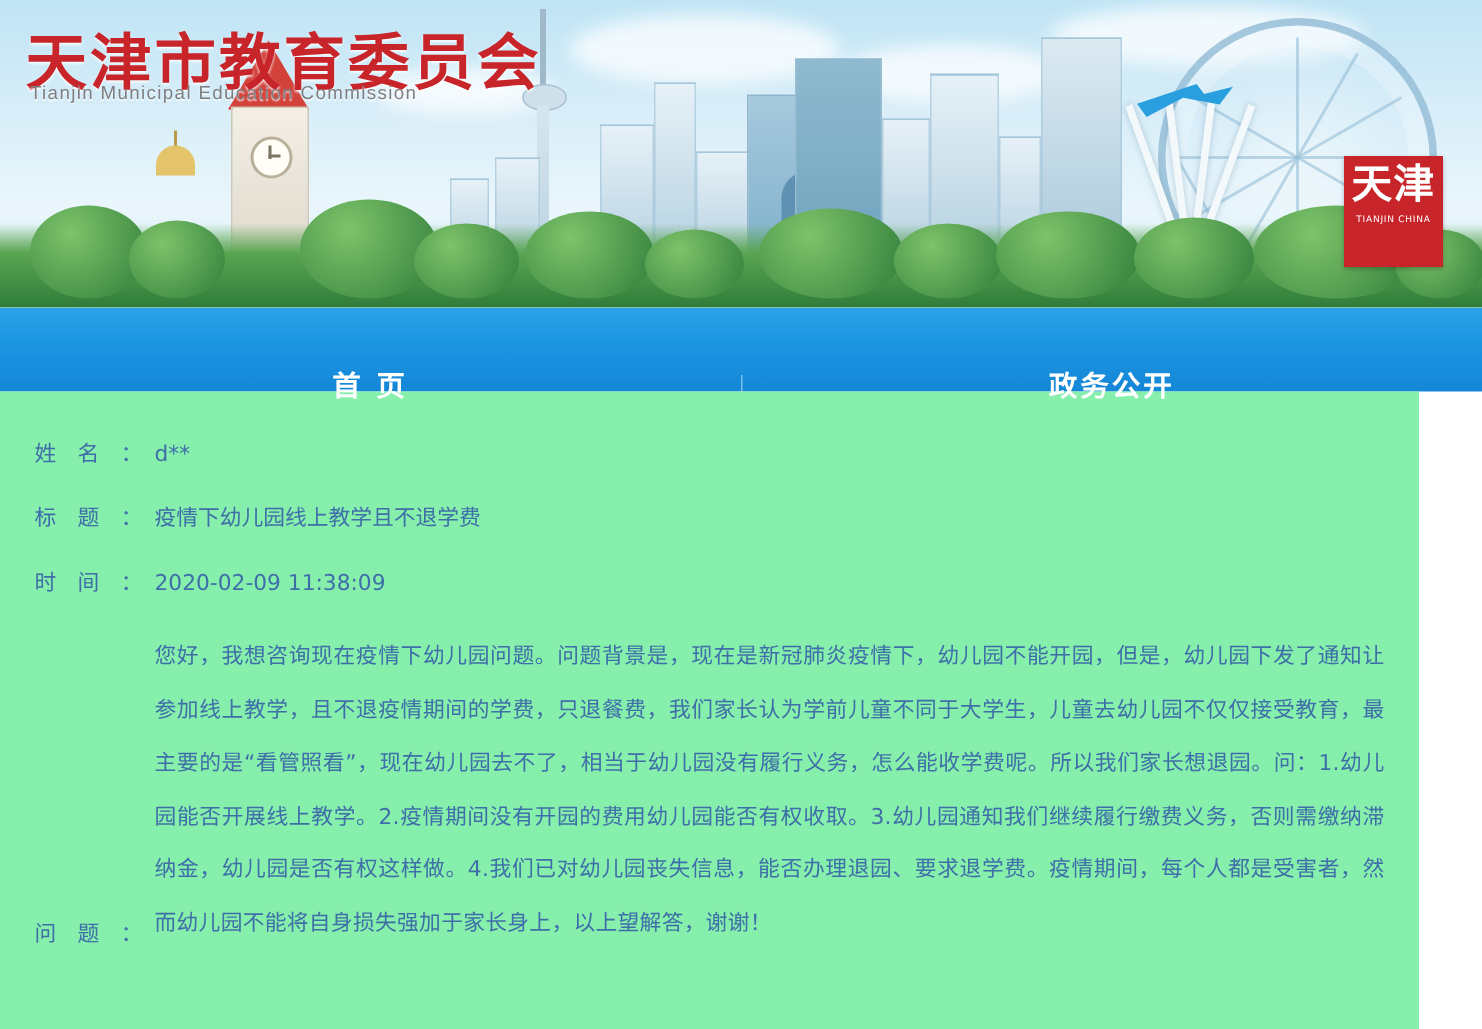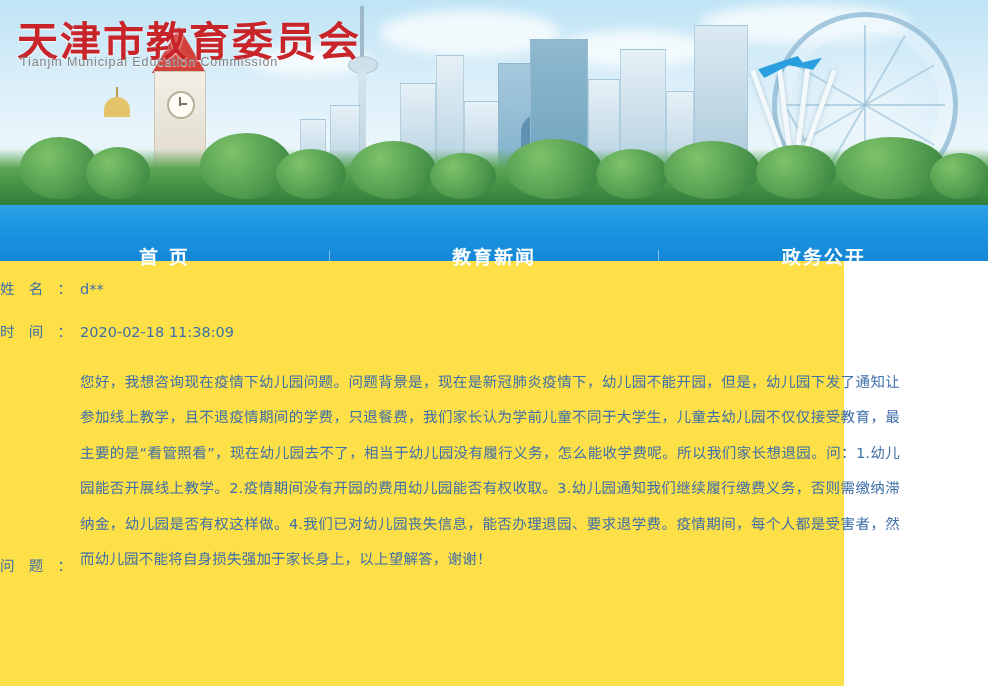--- a/index.html
+++ b/index.html
@@ -327,24 +327,24 @@
     letter-spacing: 2px;
     border-right: 1px solid rgba(255,255,255,0.45);
     cursor: pointer;
     user-select: none;
     margin-top: 45px;
   }
   .nav-item:last-child { border-right: none; }
 
   
   .content {
-    width: 844px;
+    width: 946px;
     height: 425px;
-    background: #fde047;
-    padding-top: 18px;
+    background: #86efac;
+    padding-top: 32px;
     box-sizing: border-box;
   }
   .record {
     width: 900px;
     margin: 0 auto;
     font-family: "DejaVu Sans", "Liberation Sans", sans-serif;
   }
   .field {
     display: flex;
     margin-bottom: 21px;
@@ -445,44 +445,51 @@
   <div class="tree t4"></div>
   <div class="tree t5"></div>
   <div class="tree t6"></div>
   <div class="tree t7"></div>
   <div class="tree t8"></div>
   <div class="tree t9"></div>
   <div class="tree t10"></div>
   <div class="tree t11"></div>
   <div class="tree t12"></div>
 
+  <div class="seal">
+    <span class="s-cn">天津</span>
+    <span class="s-en">TIANJIN CHINA</span>
+  </div>
 
   <div class="banner-title">天津市教育委员会</div>
   <div class="banner-sub">Tianjin Municipal Education Commission</div>
 </div>
 
 <div class="nav">
   <div class="nav-item">首  页</div>
-  <div class="nav-item">教育新闻</div>
   <div class="nav-item">政务公开</div>
 </div>
 
 <div class="content">
   <div class="record">
 
     <div class="field">
       <div class="label">姓名：</div>
       <div class="value">d**</div>
     </div>
 
+    <div class="field">
+      <div class="label">标题：</div>
+      <div class="value">疫情下幼儿园线上教学且不退学费</div>
+    </div>
 
 
     <div class="field">
       <div class="label">时间：</div>
-      <div class="value">2020-02-18 11:38:09</div>
+      <div class="value">2020-02-09 11:38:09</div>
     </div>
 
     <div class="field question">
       <div class="label">问题：</div>
       <div class="value">您好，我想咨询现在疫情下幼儿园问题。问题背景是，现在是新冠肺炎疫情下，幼儿园不能开园，但是，幼儿园下发了通知让参加线上教学，且不退疫情期间的学费，只退餐费，我们家长认为学前儿童不同于大学生，儿童去幼儿园不仅仅接受教育，最主要的是“看管照看”，现在幼儿园去不了，相当于幼儿园没有履行义务，怎么能收学费呢。所以我们家长想退园。问：1.幼儿园能否开展线上教学。2.疫情期间没有开园的费用幼儿园能否有权收取。3.幼儿园通知我们继续履行缴费义务，否则需缴纳滞纳金，幼儿园是否有权这样做。4.我们已对幼儿园丧失信息，能否办理退园、要求退学费。疫情期间，每个人都是受害者，然而幼儿园不能将自身损失强加于家长身上，以上望解答，谢谢！</div>
     </div>
 
   </div>
 </div>
 

